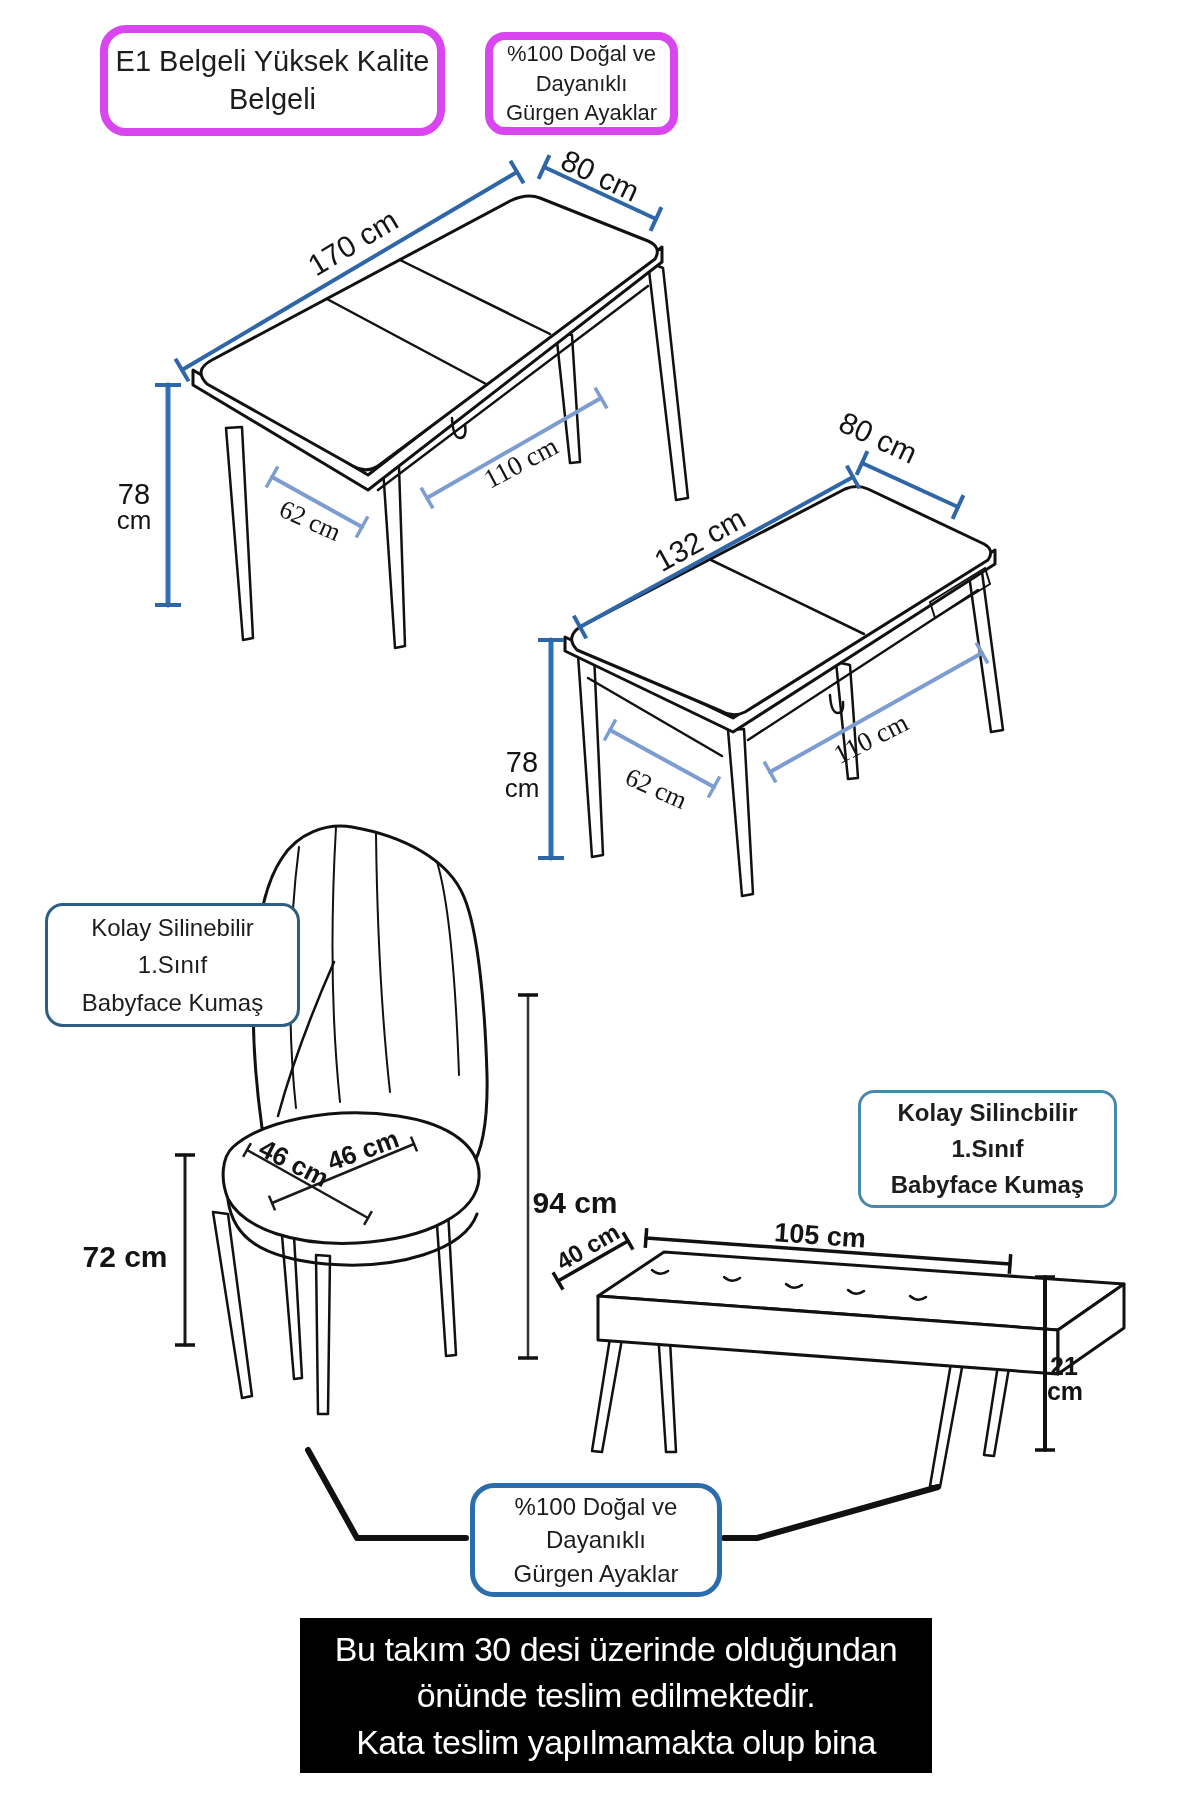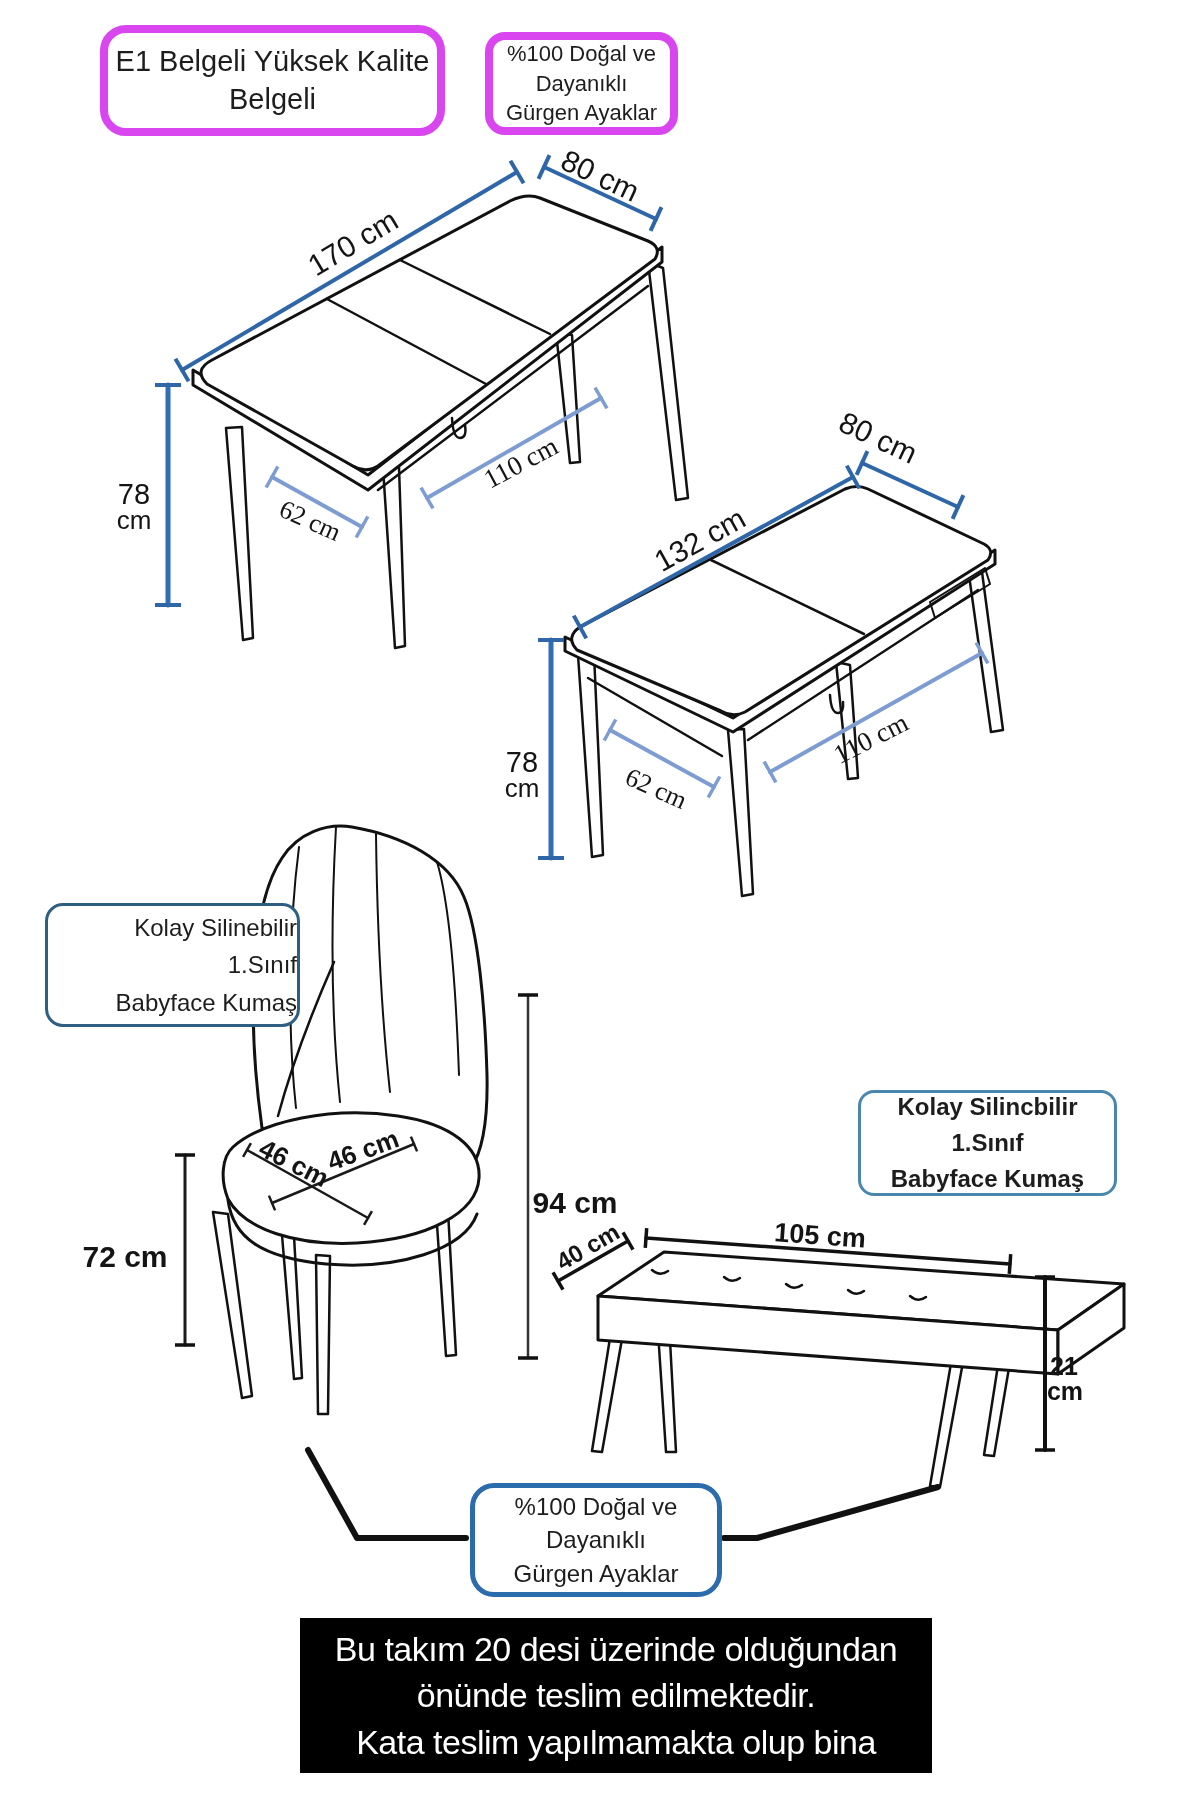--- a/index.html
+++ b/index.html
@@ -130,27 +130,27 @@
     <div>E1 Belgeli Yüksek Kalite</div>
     <div>Belgeli</div>
   </div>
 
   <div class="badge" style="left:485px;top:32px;width:193px;height:103px;font-size:22px;line-height:1.35;border-radius:20px;">
     <div>%100 Doğal ve</div>
     <div>Dayanıklı</div>
     <div>Gürgen Ayaklar</div>
   </div>
 
-  <div class="badge" style="left:45px;top:903px;width:255px;height:124px;font-size:24px;line-height:1.55;border-width:3px;border-color:#2e5f82;border-radius:18px;align-items:flex-end;">
+  <div class="badge" style="left:45px;top:903px;width:255px;height:124px;font-size:24px;line-height:1.55;border-width:3px;border-color:#2e5f82;border-radius:18px;">
     <div>Kolay Silinebilir</div>
     <div>1.Sınıf</div>
     <div>Babyface Kumaş</div>
   </div>
 
-  <div class="badge" style="left:858px;top:1090px;width:259px;height:106px;font-size:24px;line-height:1.5;font-weight:700;border-width:3px;border-color:#4a87ae;border-radius:16px;">
+  <div class="badge" style="left:858px;top:1090px;width:259px;height:118px;font-size:24px;line-height:1.5;font-weight:700;border-width:3px;border-color:#4a87ae;border-radius:16px;">
     <div>Kolay Silincbilir</div>
     <div>1.Sınıf</div>
     <div>Babyface Kumaş</div>
   </div>
 
   <div class="badge" style="left:470px;top:1483px;width:252px;height:114px;font-size:24px;line-height:1.4;border-width:5px;border-color:#2a6cac;border-radius:24px;">
     <div>%100 Doğal ve</div>
     <div>Dayanıklı</div>
     <div>Gürgen Ayaklar</div>
   </div>
@@ -173,18 +173,18 @@
   <div class="dlab bold" style="left:363px;top:1150px;--r:-20deg;font-size:26px;">46 cm</div>
   <div class="dlab bold" style="left:125px;top:1257px;font-size:30px;">72 cm</div>
   <div class="dlab bold" style="left:575px;top:1188px;font-size:30px;margin-top:15px;">94 cm</div>
 
   <div class="dlab bold" style="left:820px;top:1236px;--r:4deg;font-size:27px;">105 cm</div>
   <div class="dlab bold" style="left:588px;top:1247px;--r:-30deg;font-size:24px;">40 cm</div>
   <div class="dlab bold" style="left:1064px;top:1366px;font-size:25px;">21</div>
   <div class="dlab bold" style="left:1065px;top:1391px;font-size:25px;">cm</div>
 
   <div class="notice">
-    <div>Bu takım 20 desi üzerinde olduğundan</div>
+    <div>Bu takım 30 desi üzerinde olduğundan</div>
     <div>önünde teslim edilmektedir.</div>
     <div>Kata teslim yapılmamakta olup bina</div>
   </div>
 
 </div>
 
 </body></html>

